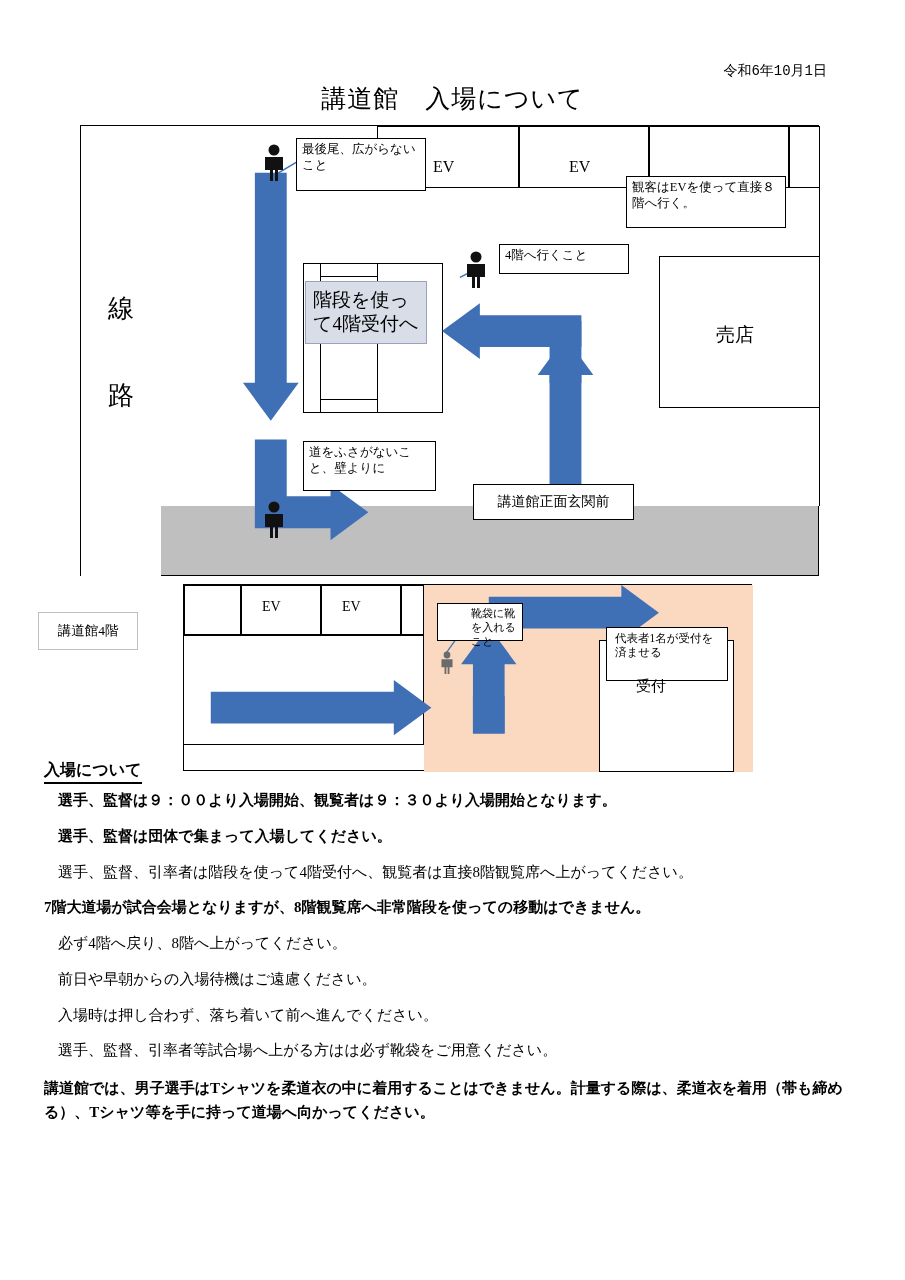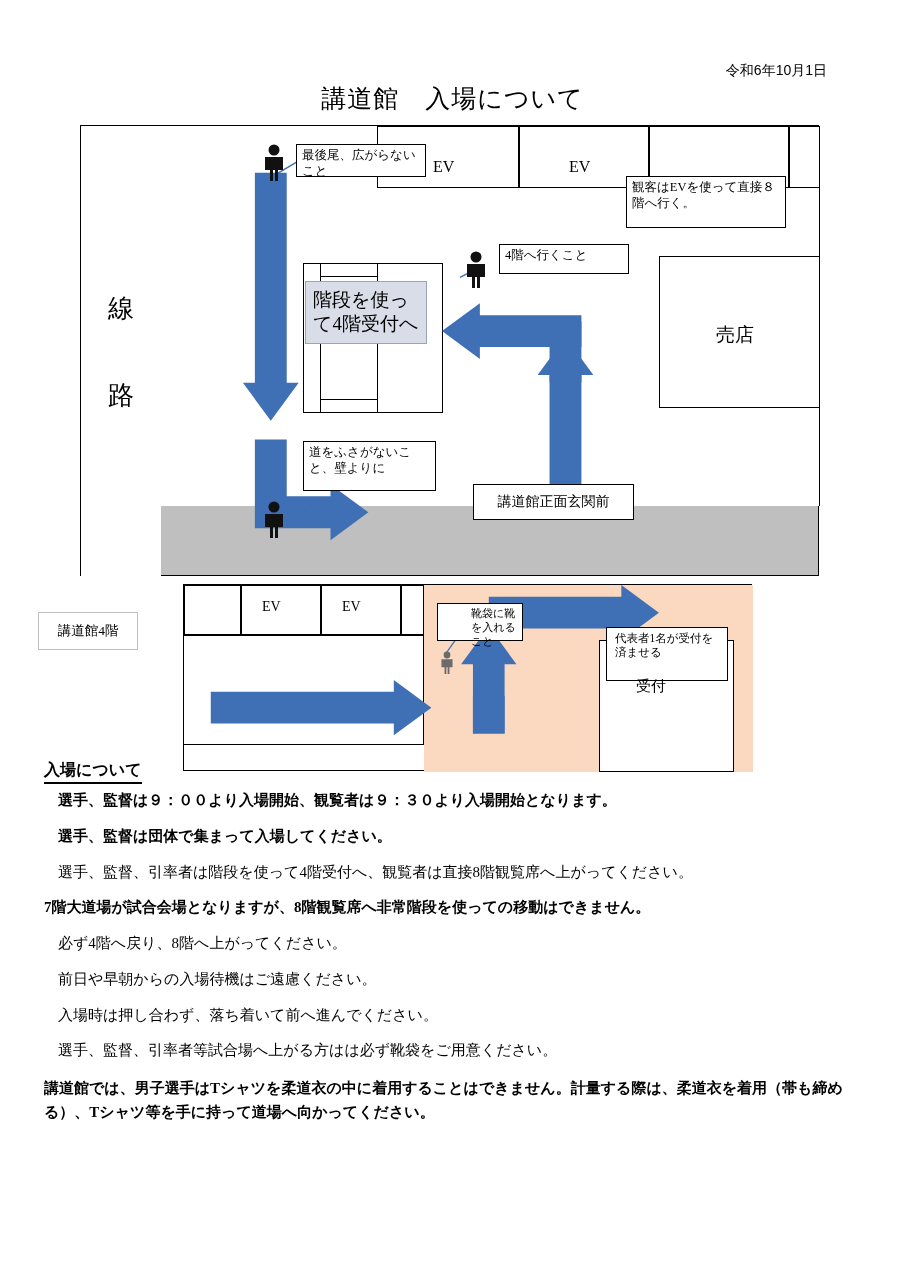--- a/index.html
+++ b/index.html
@@ -10,21 +10,21 @@
     font-family: "Liberation Sans", "DejaVu Sans", sans-serif;
     color: #000;
     position: relative;
     overflow: hidden;
   }
   .page { position: relative; width: 905px; height: 1280px; }
 
   
   .date {
     position: absolute; right: 78px; top: 62px;
-    font-size: 14px; font-family: Liberation Sans, sans-serif; text-align: center;
+    font-size: 14px; font-family: Liberation Mono, monospace; text-align: center;
   }
   .doc-title {
     position: absolute; left: 0; right: 0; top: 82px;
     text-align: center;
     font-size: 25px;
     font-family: Liberation Serif, serif;
     letter-spacing: 1px;
   }
 
   
@@ -186,21 +186,21 @@
     </div>
     <div class="person" style="left:180px; top:375px;">
       <svg width="26" height="38" viewBox="0 0 26 38">
           <circle cx="13" cy="6" r="5.5" fill="#111"></circle>
           <path d="M4,13 h18 v13 h-5 v11 h-3 v-11 h-2 v11 h-3 v-11 h-5 z" fill="#111"></path>
         </svg>
     </div>
 
     <div class="stairtext" style="left:224px; top:155px;">階段を使って4階受付へ</div>
 
-    <div class="lbl" style="left:215px; top:18px; width:130px; height:33px;">最後尾、広がらないこと</div>
+    <div class="lbl" style="left:215px; top:12px; width:130px; height:53px;">最後尾、広がらないこと</div>
     <div class="lbl" style="left:545px; top:50px; width:160px; height:52px;">観客はEVを使って直接８階へ行く。</div>
     <div class="lbl" style="left:418px; top:118px; width:130px; height:30px;">4階へ行くこと</div>
     <div class="lbl" style="left:392px; top:358px; width:161px; height:36px; display:flex; align-items:center; justify-content:center; font-size:14px;">講道館正面玄関前</div>
     <div class="lbl" style="left:222px; top:315px; width:133px; height:50px;">道をふさがないこと、壁よりに</div>
   </div>
 
   <div class="floor-tag">講道館4階</div>
 
   <div class="diagram2">
     <div class="peach"></div>

